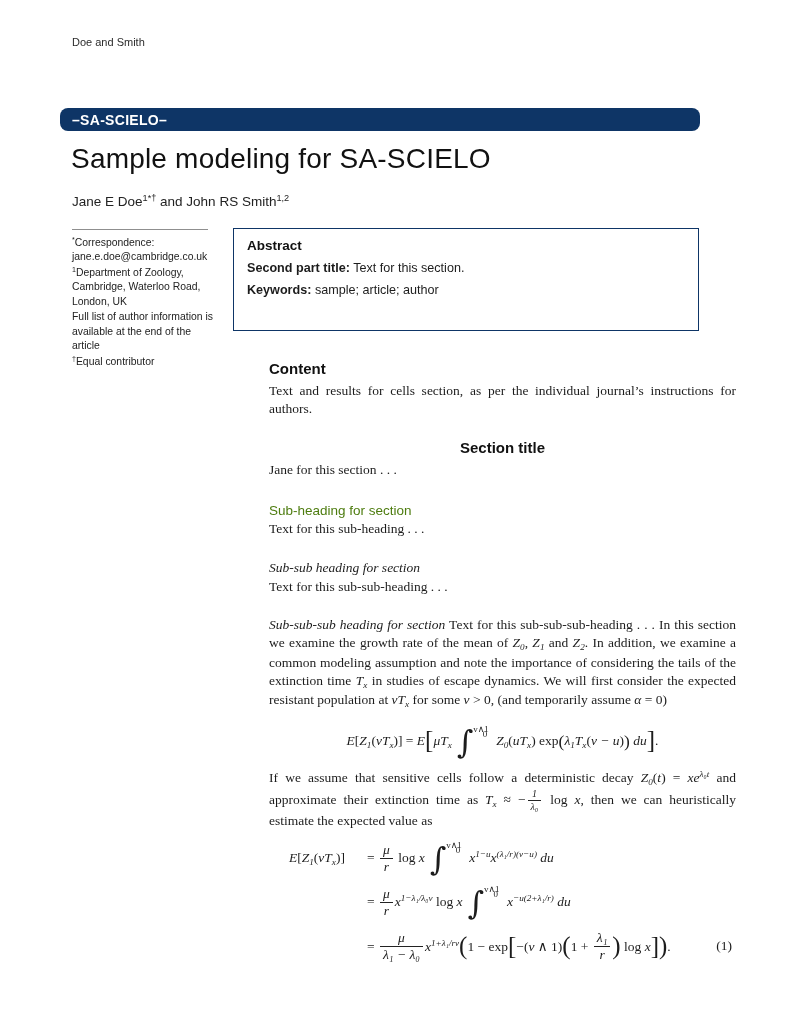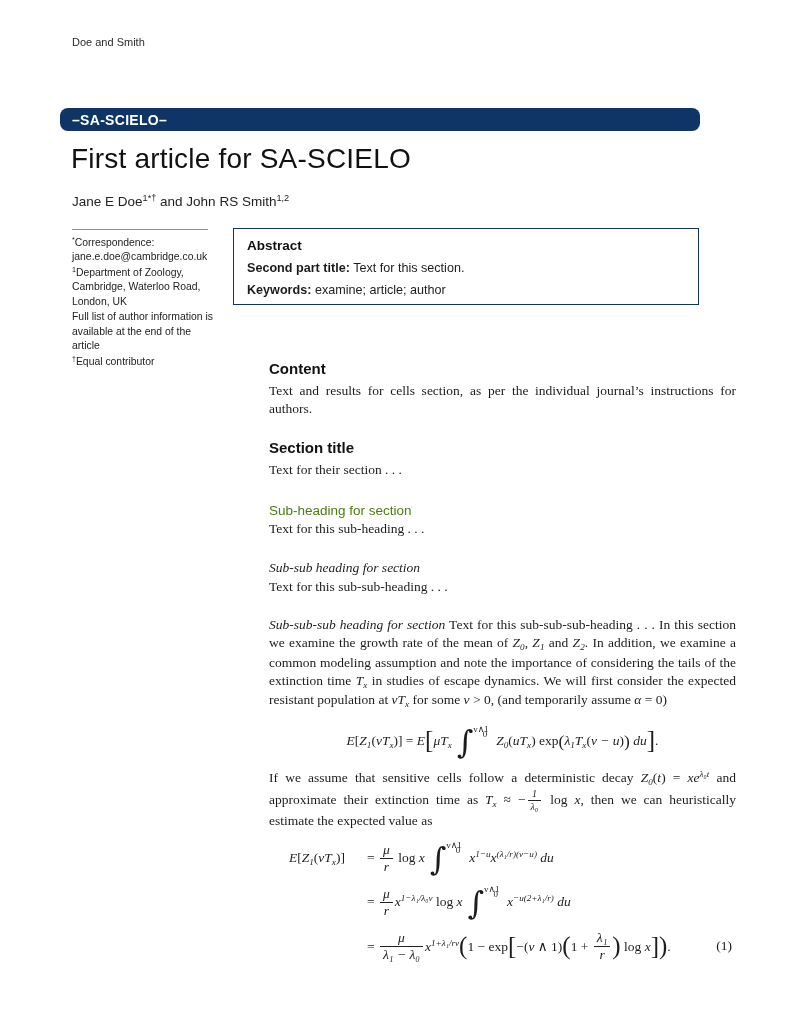--- a/index.html
+++ b/index.html
@@ -18,31 +18,31 @@
          font-family:"Liberation Sans","DejaVu Sans",sans-serif;letter-spacing:.2px;}
 
   .authors{position:absolute;left:72px;top:193px;font-size:13.5px;color:#222;
            font-family:"Liberation Sans","DejaVu Sans",sans-serif;}
 
   .sidebar{position:absolute;left:72px;top:229px;width:142px;
            font-family:"Liberation Sans","DejaVu Sans",sans-serif;}
   .side-rule{width:136px;height:1px;background:#8f8f8f;margin-bottom:5px;}
   .side-text{font-size:10.4px;line-height:1.42;color:#222;}
 
-  .abstract{position:absolute;left:233px;top:228px;width:466px;height:77px;box-sizing:border-box;
+  .abstract{position:absolute;left:233px;top:228px;width:466px;height:103px;box-sizing:border-box;
             border:1.4px solid #0e3566;padding:9px 13px;
             font-family:"Liberation Sans","DejaVu Sans",sans-serif;}
   .ab-h{font-weight:bold;font-size:13.5px;color:#111;}
   .ab-row{margin-top:8px;font-size:12.6px;color:#1c1c1c;}
   .ab-label{font-weight:bold;}
 
   .main{position:absolute;left:233px;top:360px;width:467px;margin-left:36px;}
   .sec-h{font-family:"Liberation Sans","DejaVu Sans",sans-serif;font-weight:bold;font-size:15px;
          color:#111;margin:0 0 5px 0;}
-  .sec-h.sp{margin-top:21px;}
+  .sec-h.sp{margin-top:21px;text-align:center;}
   .sub-h{font-family:"Liberation Sans","DejaVu Sans",sans-serif;font-size:13.5px;color:#4d7c0f;
          margin:24px 0 2px 0;}
   .subsub-h{font-style:italic;font-size:13.5px;margin:22px 0 2px 0;}
   p.body{font-size:13.5px;line-height:1.34;margin:0;}
   p.just{text-align:justify;}
   p.p5{margin-top:20px;}
   p.p6{margin-top:4px;}
 
   
   .m-t{}
@@ -75,45 +75,45 @@
 <body>
 
 <div class="page">
 
   <div class="running-head">Doe and Smith</div>
 
   <div class="banner">
     <span>–SA-SCIELO–</span>
   </div>
 
-  <h1 class="title">First article for SA-SCIELO</h1>
+  <h1 class="title">Sample modeling for SA-SCIELO</h1>
 
   <div class="authors"><span class="m-t">Jane E Doe</span><span class="m-sup">1*†</span><span class="m-t"> and John RS Smith</span><span class="m-sup">1,2</span></div>
 
   <div class="sidebar">
     <div class="side-rule"></div>
     <div class="side-text"><span class="m-sup">*</span><span class="m-t">Correspondence:</span><br><span class="m-t">jane.e.doe@cambridge.co.uk</span><br><span class="m-sup">1</span><span class="m-t">Department of Zoology,</span><br><span class="m-t">Cambridge, Waterloo Road,</span><br><span class="m-t">London, UK</span><br><span class="m-t">Full list of author information is</span><br><span class="m-t">available at the end of the article</span><br><span class="m-sup">†</span><span class="m-t">Equal contributor</span></div>
   </div>
 
   <div class="abstract">
     <div class="ab-h">Abstract</div>
     <div class="ab-row">
       <span class="ab-label">Second part title:</span><span> Text for this section.</span>
     </div>
     <div class="ab-row">
-      <span class="ab-label">Keywords:</span><span> examine; article; author</span>
+      <span class="ab-label">Keywords:</span><span> sample; article; author</span>
     </div>
   </div>
 
   <div class="main">
     <div class="sec-h">Content</div>
     <p class="body just">Text and results for cells section, as per the individual journal’s instructions for authors.</p>
 
     <div class="sec-h sp">Section title</div>
-    <p class="body">Text for their section . . .</p>
+    <p class="body">Jane for this section . . .</p>
 
     <div class="sub-h">Sub-heading for section</div>
     <p class="body">Text for this sub-heading . . .</p>
 
     <div class="subsub-h">Sub-sub heading for section</div>
     <p class="body">Text for this sub-sub-heading . . .</p>
 
     <p class="body just math p5"><span class="m-emph">Sub-sub-sub heading for section</span><span class="m-t">  Text for this sub-sub-sub-heading . . . In this section we examine the growth rate of the mean of </span><span class="m-i">Z</span><span class="m-sub">0</span><span class="m-t">, </span><span class="m-i">Z</span><span class="m-sub">1</span><span class="m-t"> and </span><span class="m-i">Z</span><span class="m-sub">2</span><span class="m-t">. In addition, we examine a common modeling assumption and note the importance of considering the tails of the extinction time </span><span class="m-i">T</span><span class="m-sub">x</span><span class="m-t"> in studies of escape dynamics. We will first consider the expected resistant population at </span><span class="m-i">vT</span><span class="m-sub">x</span><span class="m-t"> for some </span><span class="m-i">v</span><span class="m-t"> &gt; 0, (and temporarily assume </span><span class="m-i">α</span><span class="m-t"> = 0)</span></p>
 
     <div class="eq math"><span class="m-i">E</span><span class="m-r">[</span><span class="m-i">Z</span><span class="m-sub">1</span><span class="m-r">(</span><span class="m-i">vT</span><span class="m-sub">x</span><span class="m-r">)</span><span class="m-r">]</span><span class="m-r"> = </span><span class="m-i">E</span><span class="m-big">[</span><span class="m-i">μT</span><span class="m-sub">x</span><span class="mint">

